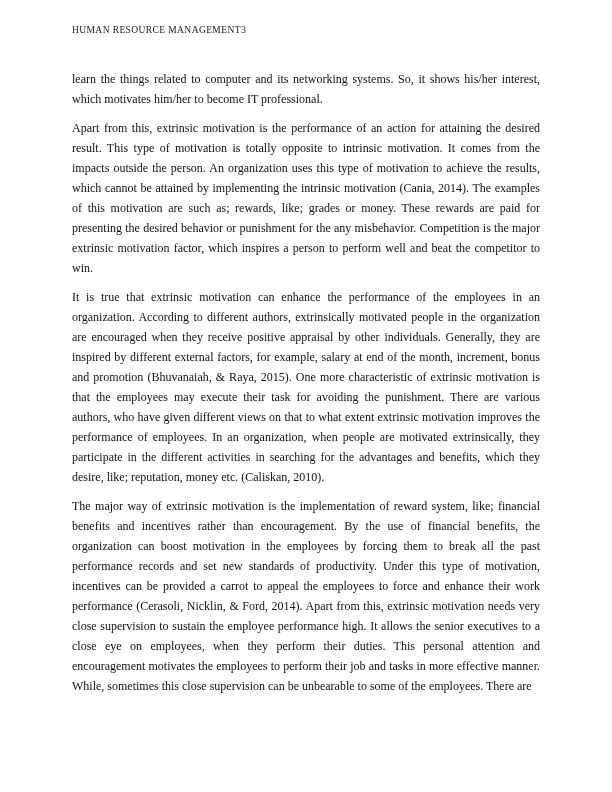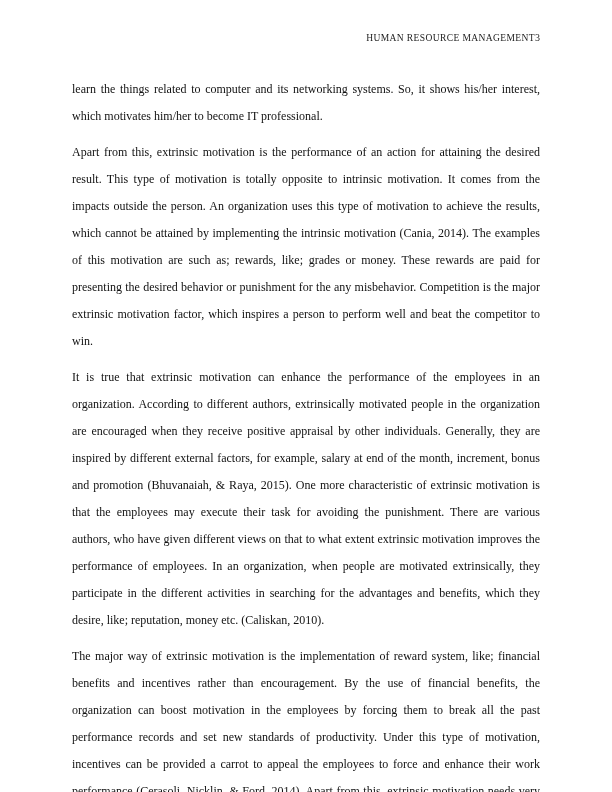--- a/index.html
+++ b/index.html
@@ -12,47 +12,47 @@
     width: 612px;
     height: 792px;
     background: #ffffff;
     font-family: "Liberation Serif", "DejaVu Serif", serif;
     color: #1a1a1a;
     box-sizing: border-box;
     overflow: hidden;
   }
   .running-header {
     position: absolute;
-    top: 32px;
+    top: 24px;
     left: 72px;
     right: 72px;
     display: flex;
-    justify-content: flex-end;
+    justify-content: flex-start;
     align-items: baseline;
     font-size: 9.5px;
     letter-spacing: 0.4px;
     color: #222222;
   }
   .running-header .header-title {
     text-transform: uppercase;
   }
   .running-header .page-number {
     font-size: 10px;
     letter-spacing: 0;
   }
   .body-text {
     position: absolute;
     top: 68px;
     left: 72px;
     width: 468px;
   }
   .body-text p {
-    margin: 8px 0 9px 0;
+    margin: 1px 0 9px 0;
     font-size: 12px;
-    line-height: 27px;
+    line-height: 20px;
     text-align: justify;
     color: #111111;
   }
   .body-text p:last-child {
     margin-bottom: 0;
   }
 </style>
 </head>
 <body>
 

